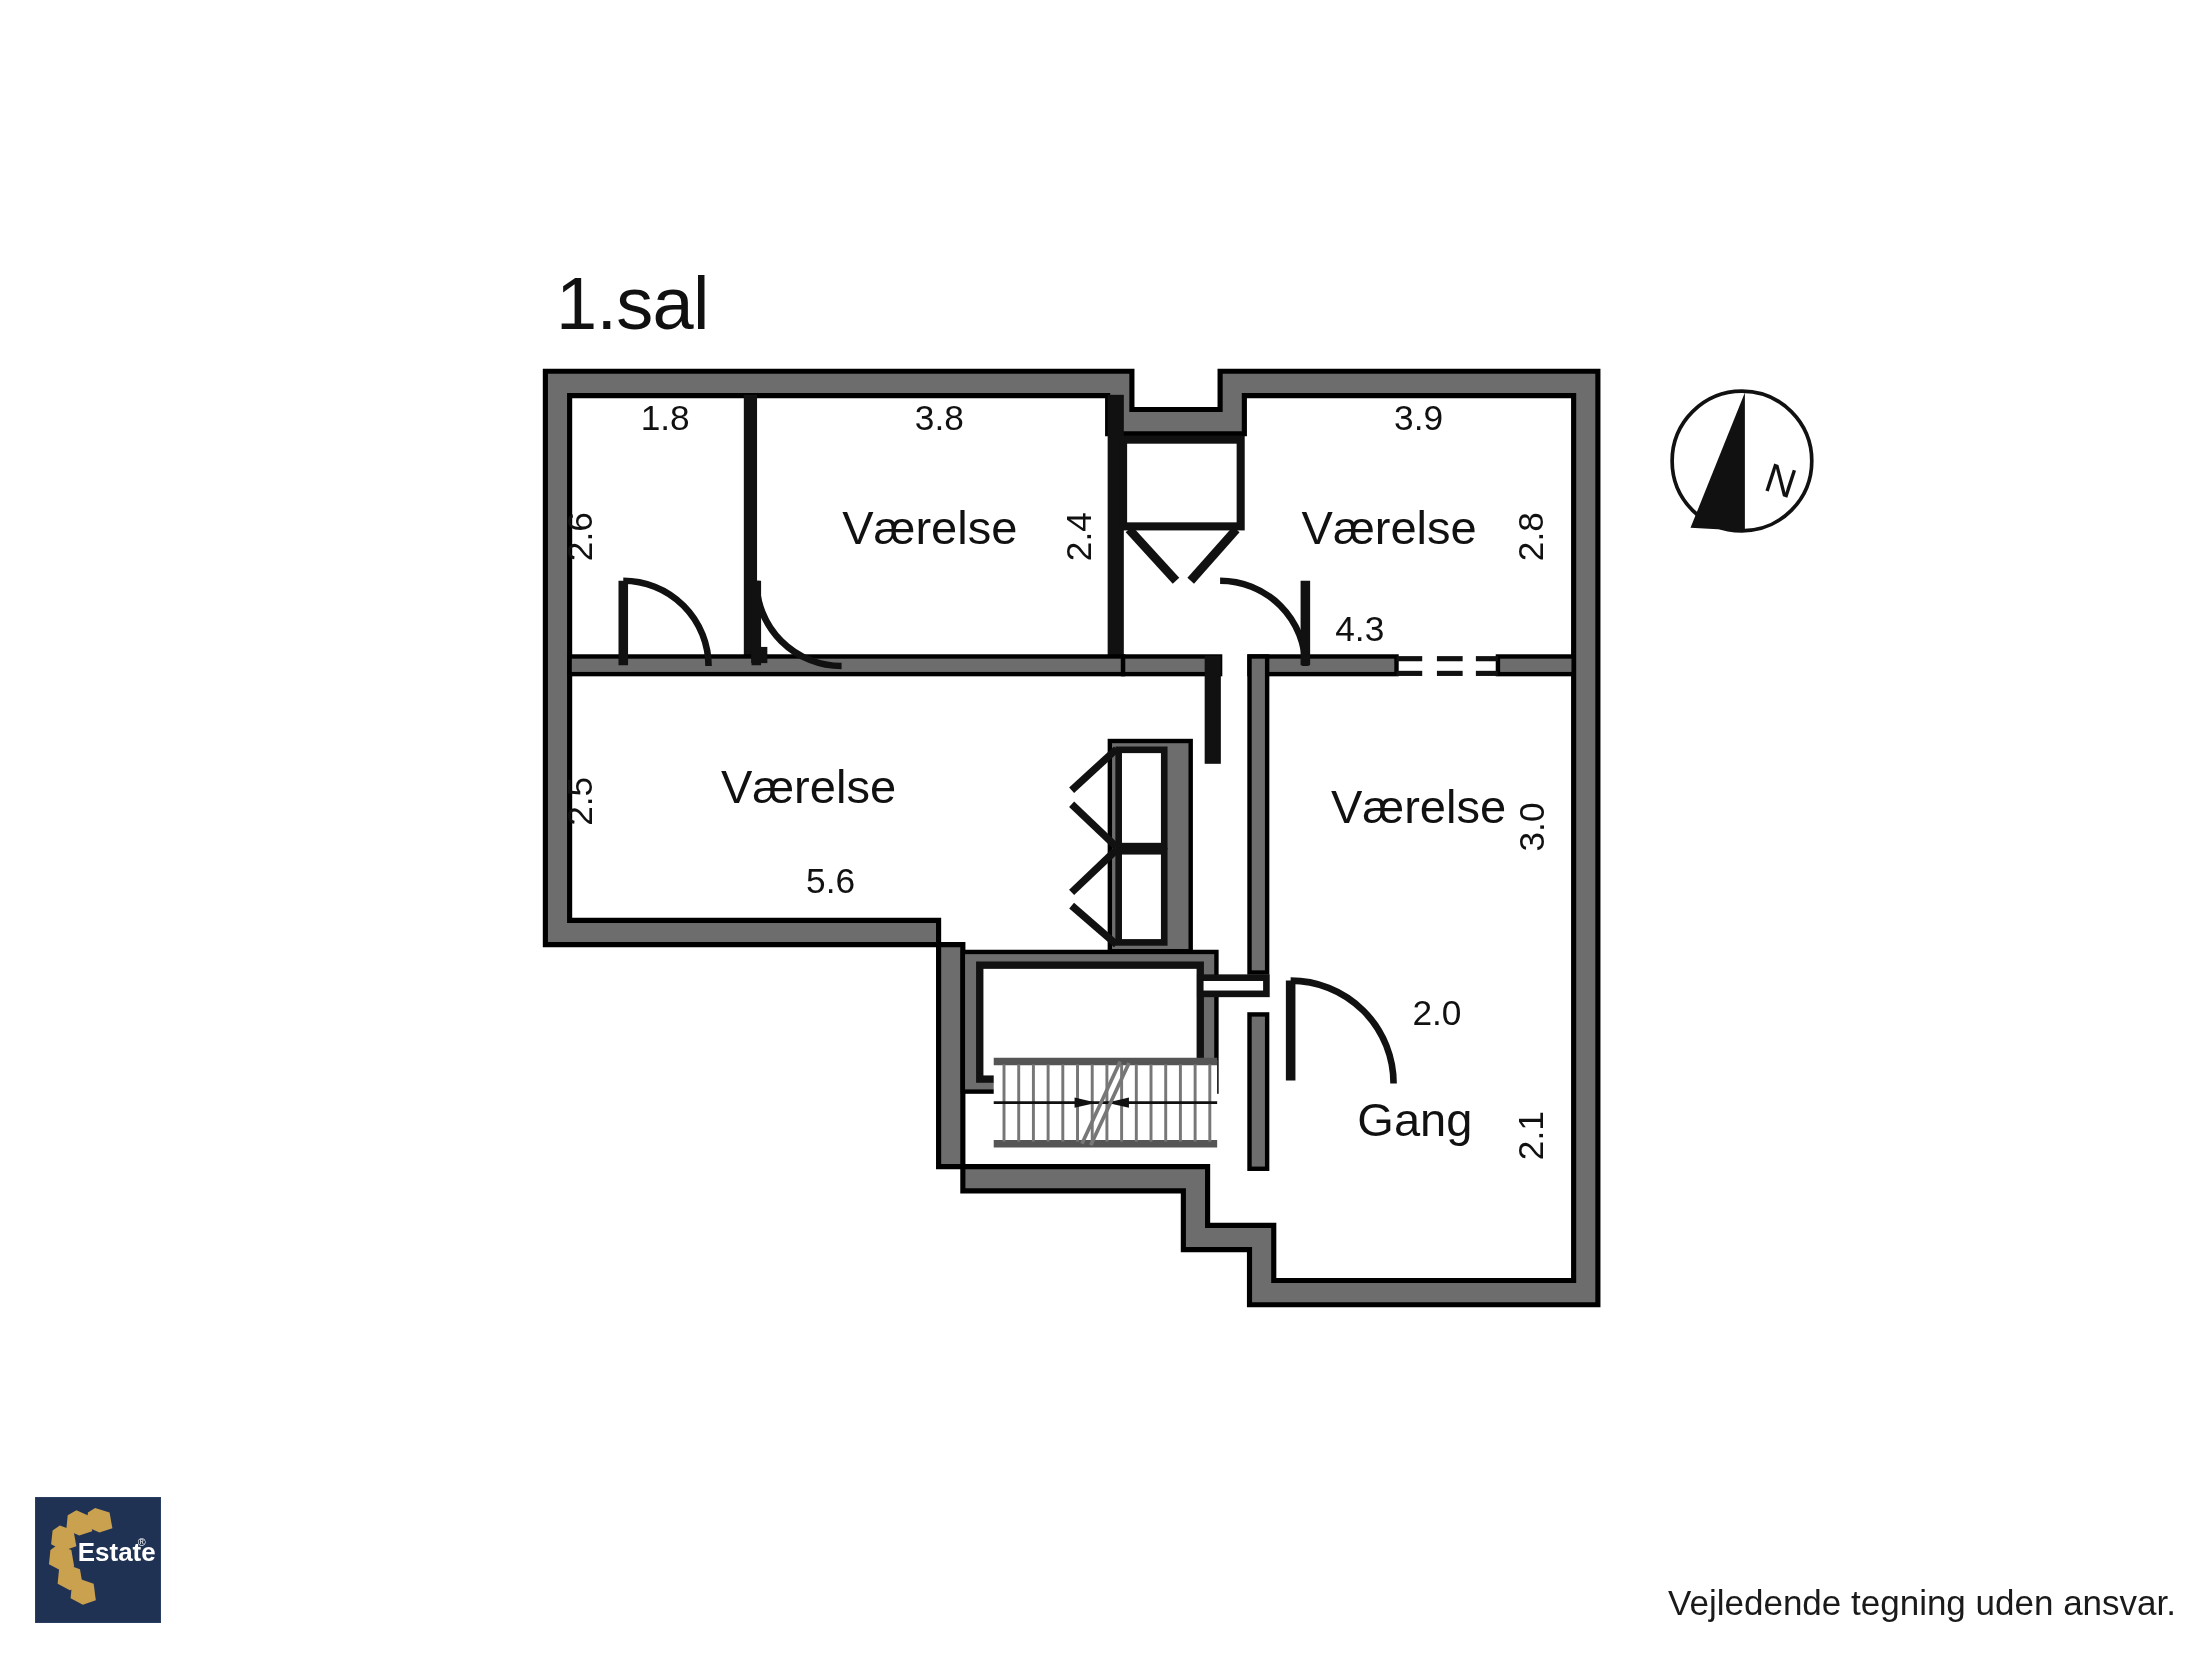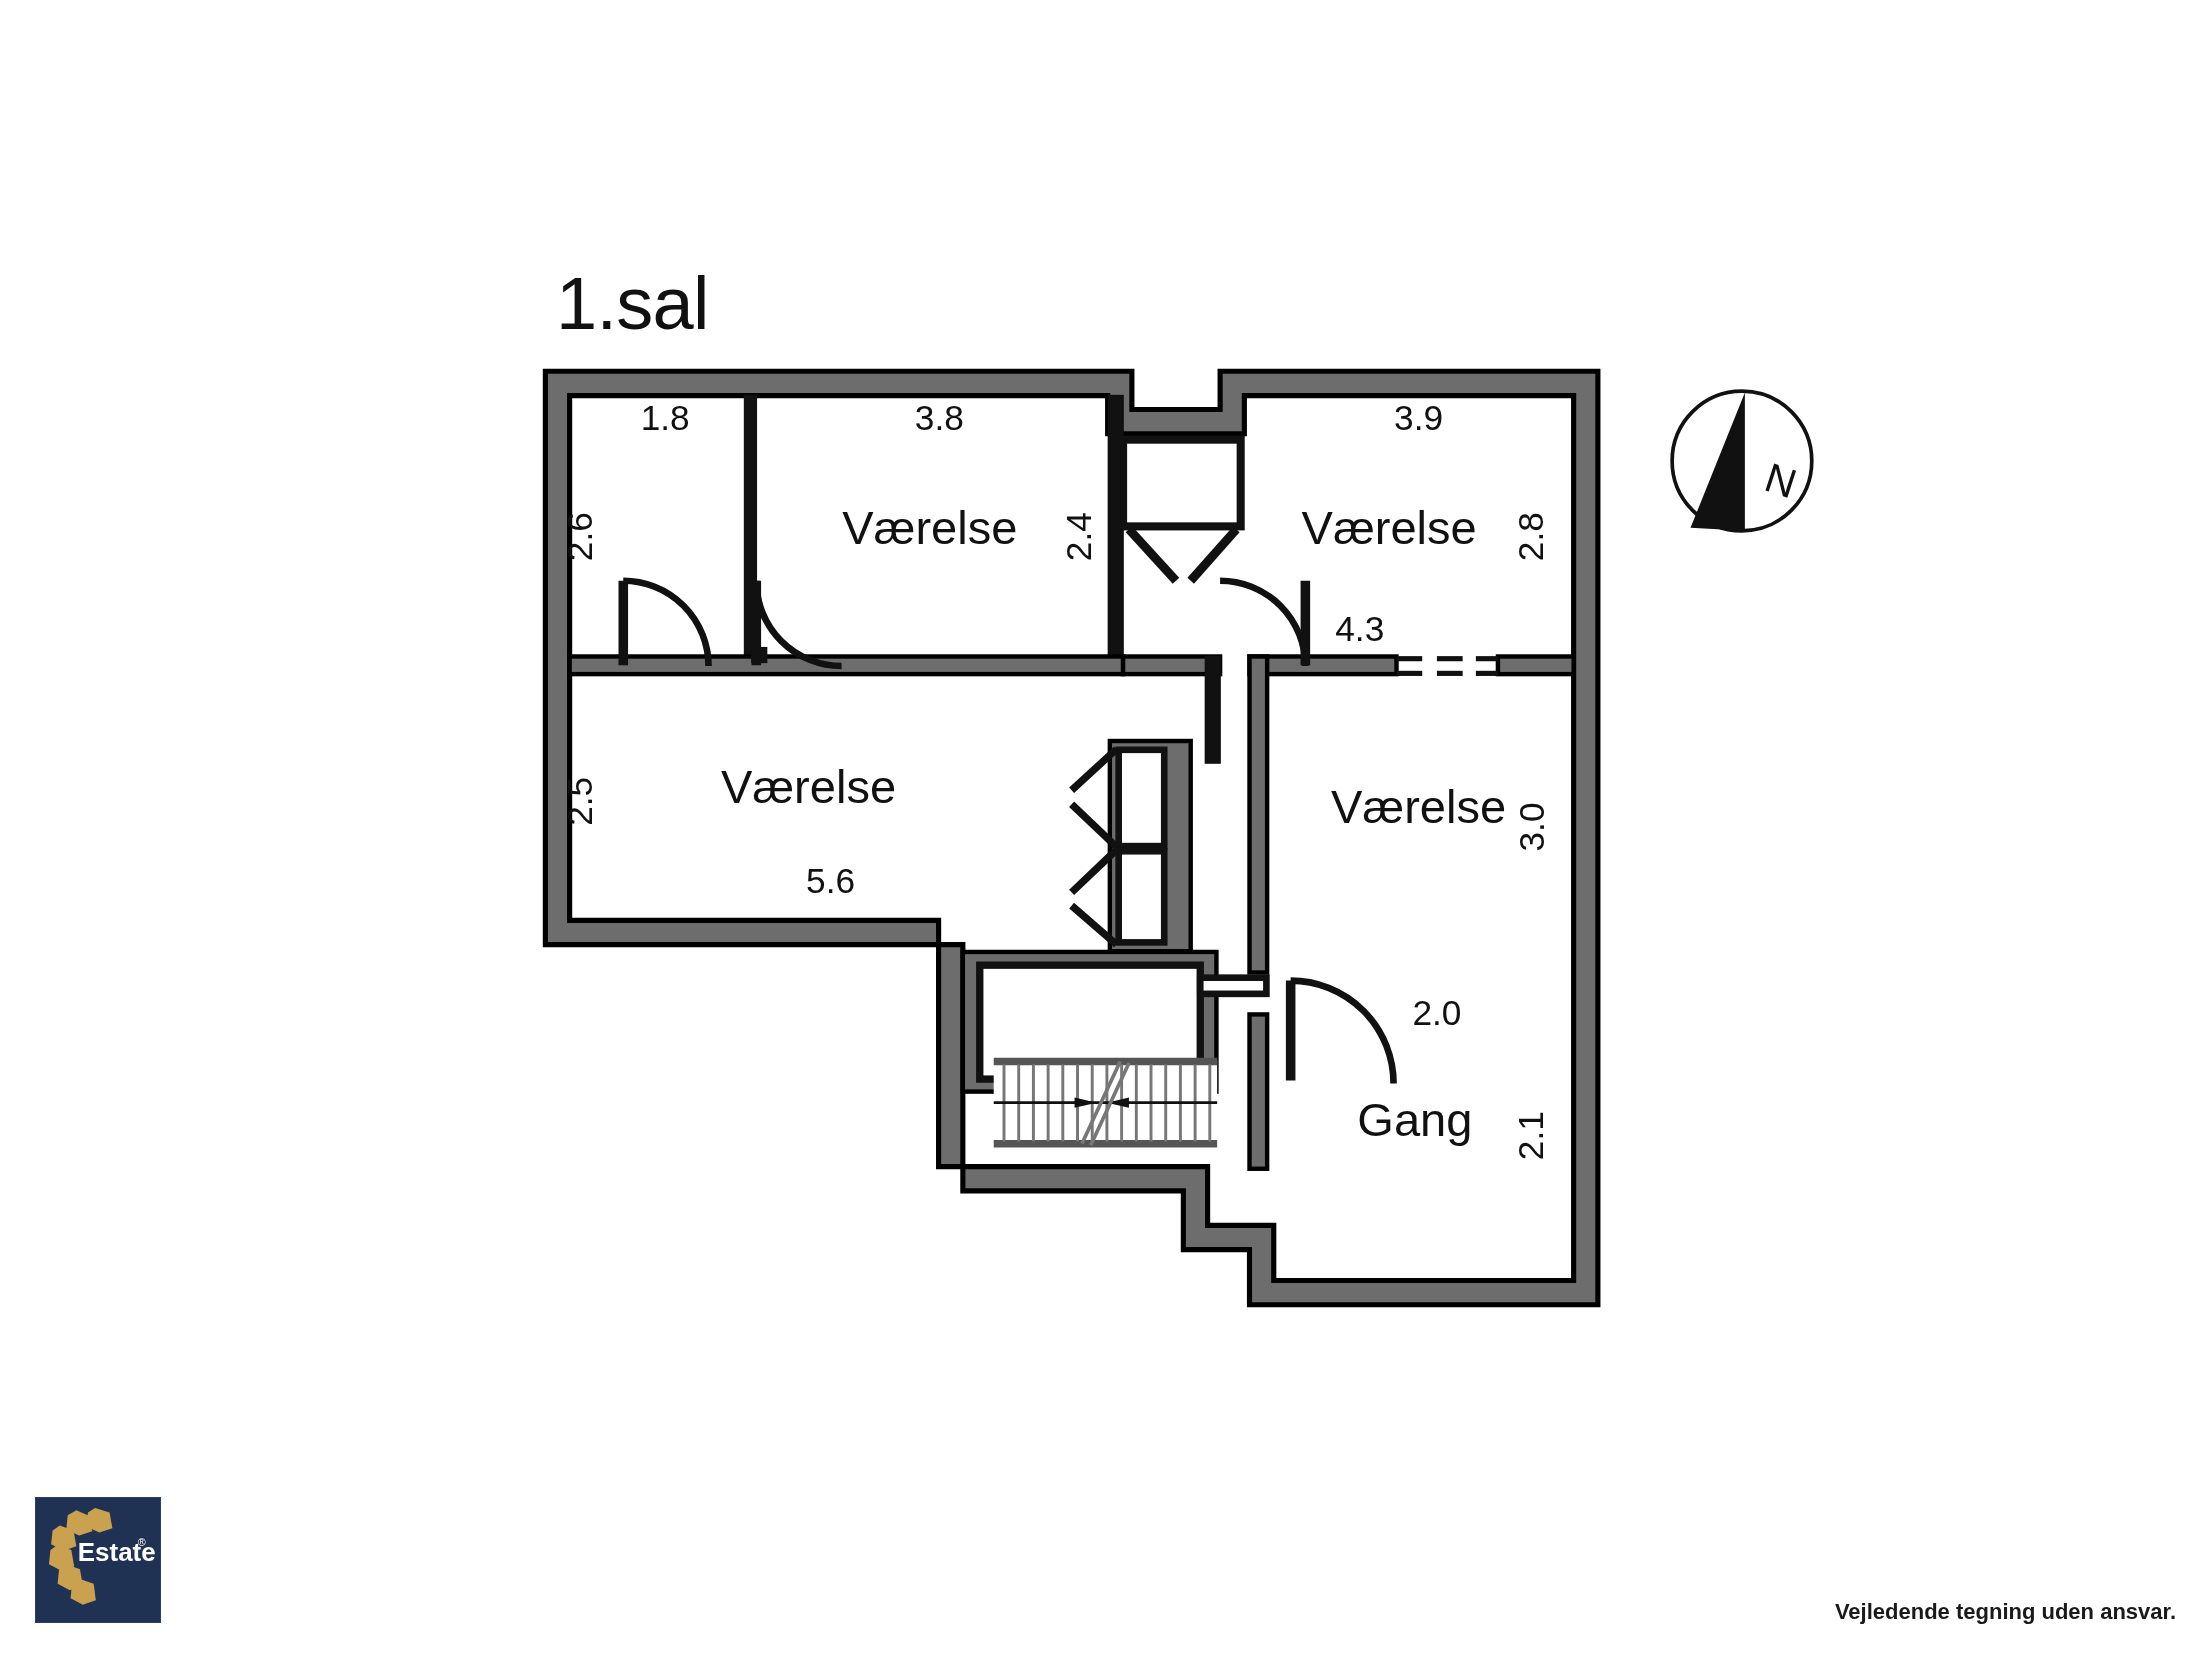--- a/index.html
+++ b/index.html
@@ -36,26 +36,25 @@
     position: absolute;
     left: 0; top: 0;
     width: 2205px;
     height: 1654px;
   }
   .disclaimer {
     position: absolute;
     right: 29px;
     bottom: 28px;
     text-align: center;
-    font-size: 22px;
+    font-size: 35px;
     line-height: 1.28;
     color: #1a1a1a;
     font-family: "Liberation Sans", sans-serif;
     white-space: nowrap;
-    font-weight: bold;
   }
   .disclaimer div { display: block; }
   .logo-box {
     position: absolute;
     left: 35px;
     top: 1497px;
     width: 126px;
     height: 126px;
     background: #1f3254;
     border: 0.7px solid #2b3f63;

